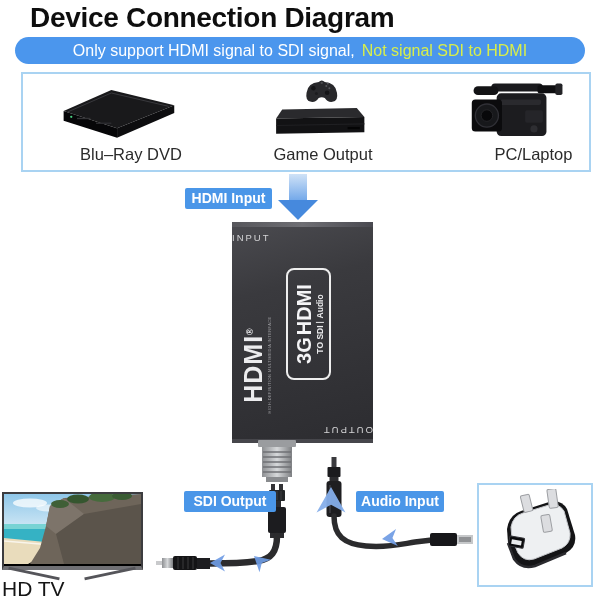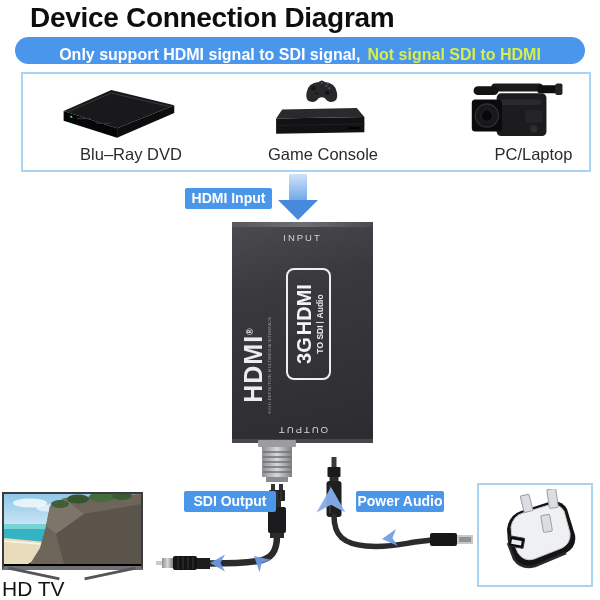--- a/index.html
+++ b/index.html
@@ -5,22 +5,22 @@
   html,body { margin:0; padding:0; background:#fff; }
   .canvas { position:relative; width:600px; height:600px; background:#fff; overflow:hidden;
             font-family:"Liberation Sans", sans-serif; }
 
   
   .title { position:absolute; left:30px; top:2px; margin:0; font-size:28px; font-weight:700;
            color:#0e0e0e; letter-spacing:-0.3px;text-align:center; }
 
   
   .banner { position:absolute; left:15px; top:37px; width:570px; height:27px; background:#4b96ed;
-            border-radius:14px; display:flex; align-items:flex-end; justify-content:center;
-            font-size:16px; font-weight:700; white-space:nowrap; }
+            border-radius:14px; display:flex; align-items:center; justify-content:center;
+            font-size:16px; font-weight:400; white-space:nowrap; }
   .b-main { color:#ffffff; }
   .b-hl   { color:#d8ee4b; margin-left:7px; }
 
   
   .devices-box { position:absolute; left:21px; top:72px; width:570px; height:100px;
                  border:2px solid #a9d3f2; box-sizing:border-box; background:#fff; }
   .dev-icon { position:absolute; }
   .dev-label { position:absolute; top:71px; text-align:center; font-size:16.5px; color:#2b2b2b; }
   .dl1 { left:18px;  width:180px; }
   .dl2 { left:200px; width:200px; }
@@ -41,21 +41,21 @@
                      border-top:20px solid #4689dd; }
 
   
   .converter { position:absolute; left:232px; top:222px; width:141px; height:221px;
                background:linear-gradient(165deg,#4b4b50 0%,#3a3a3e 30%,#323236 70%,#2c2c30 100%);
                border-radius:2px; }
   .converter::before { content:""; position:absolute; left:0; top:0; right:0; height:5px;
                background:linear-gradient(90deg,#57575c,#6e6e73,#494950); }
   .converter::after { content:""; position:absolute; left:0; bottom:0; right:0; height:4px;
                background:#46464b; }
-  .cv-input, .cv-output { position:absolute; left:0; right:0; text-align:center;
+  .cv-input, .cv-output { position:absolute; left:0; right:0; 
                font-size:9.5px; letter-spacing:2px; color:#d4d4d6; }
   .cv-input  { top:10px; }
   .cv-output { bottom:7px; transform:rotate(180deg); }
 
   .cv-badge { position:absolute; left:54px; top:46px; width:45px; height:112px;
               border:2px solid #eeeeee; border-radius:8px; box-sizing:border-box;
               display:flex; align-items:center; justify-content:center; }
   .cv-badge-rot { width:102px; height:38px; transform:rotate(-90deg); display:flex;
                   flex-direction:column; align-items:center; justify-content:center; gap:1px; }
   .bl1 { font-size:20px; font-weight:800; color:#f4f4f6; line-height:1; display:flex; gap:2px; }
@@ -135,21 +135,21 @@
       <rect x="94" y="4" width="8" height="13" rx="2" fill="#232326"></rect>
       <rect x="28" y="15" width="56" height="48" rx="5" fill="#1c1c1f"></rect>
       <rect x="32" y="22" width="46" height="6" rx="2" fill="#2a2a2e"></rect>
       <rect x="60" y="34" width="20" height="14" rx="2" fill="#252529"></rect>
       <circle cx="70" cy="55" r="4" fill="#2e2e32"></circle>
       <rect x="0" y="22" width="34" height="36" rx="4" fill="#0b0b0d"></rect>
       <circle cx="17" cy="40" r="13" fill="#17181b" stroke="#303036" stroke-width="1.5"></circle>
       <circle cx="17" cy="40" r="6.5" fill="#08080a" stroke="#26262a" stroke-width="1"></circle>
     </svg>
     <div class="dev-label dl1">Blu–Ray DVD</div>
-    <div class="dev-label dl2">Game Console</div>
+    <div class="dev-label dl2">Game Output</div>
     <div class="dev-label dl3">PC/Laptop</div>
   </div>
 
   <div class="tag tag-hdmi">HDMI Input</div>
 
   <div class="big-arrow">
     <div class="stem"></div>
       <div class="head"></div>
   </div>
 
@@ -236,21 +236,21 @@
 
     <g fill="#6f9ce4" opacity="0.92">
       <path d="M0,0 L15,-8.5 L10.5,0 L15,8.5 Z" transform="translate(80,123)"></path>
       <path d="M0,0 L15,-8.5 L10.5,0 L15,8.5 Z" transform="translate(124,116) rotate(42)"></path>
       <path d="M0,0 L15,-8.5 L10.5,0 L15,8.5 Z" transform="translate(252,99) rotate(-6)"></path>
     </g>
     <path d="M0,0 L15,-8.5 L10.5,0 L15,8.5 Z" transform="translate(201,47) rotate(90) scale(1.7)" fill="#85aeea" opacity="0.95"></path>
   </svg>
 
   <div class="tag tag-sdi">SDI Output</div>
-  <div class="tag tag-pwr">Power Audio</div>
+  <div class="tag tag-pwr">Audio Input</div>
 
   <div class="tv">
     <div class="tv-screen">
       <svg width="137" height="70" viewBox="0 0 137 70">
         <defs>
           <linearGradient id="sky" x1="0" y1="0" x2="0" y2="1">
             <stop offset="0" stop-color="#8fc7e9"></stop>
               <stop offset="1" stop-color="#cfe7f5"></stop>
           </linearGradient>
         </defs>

